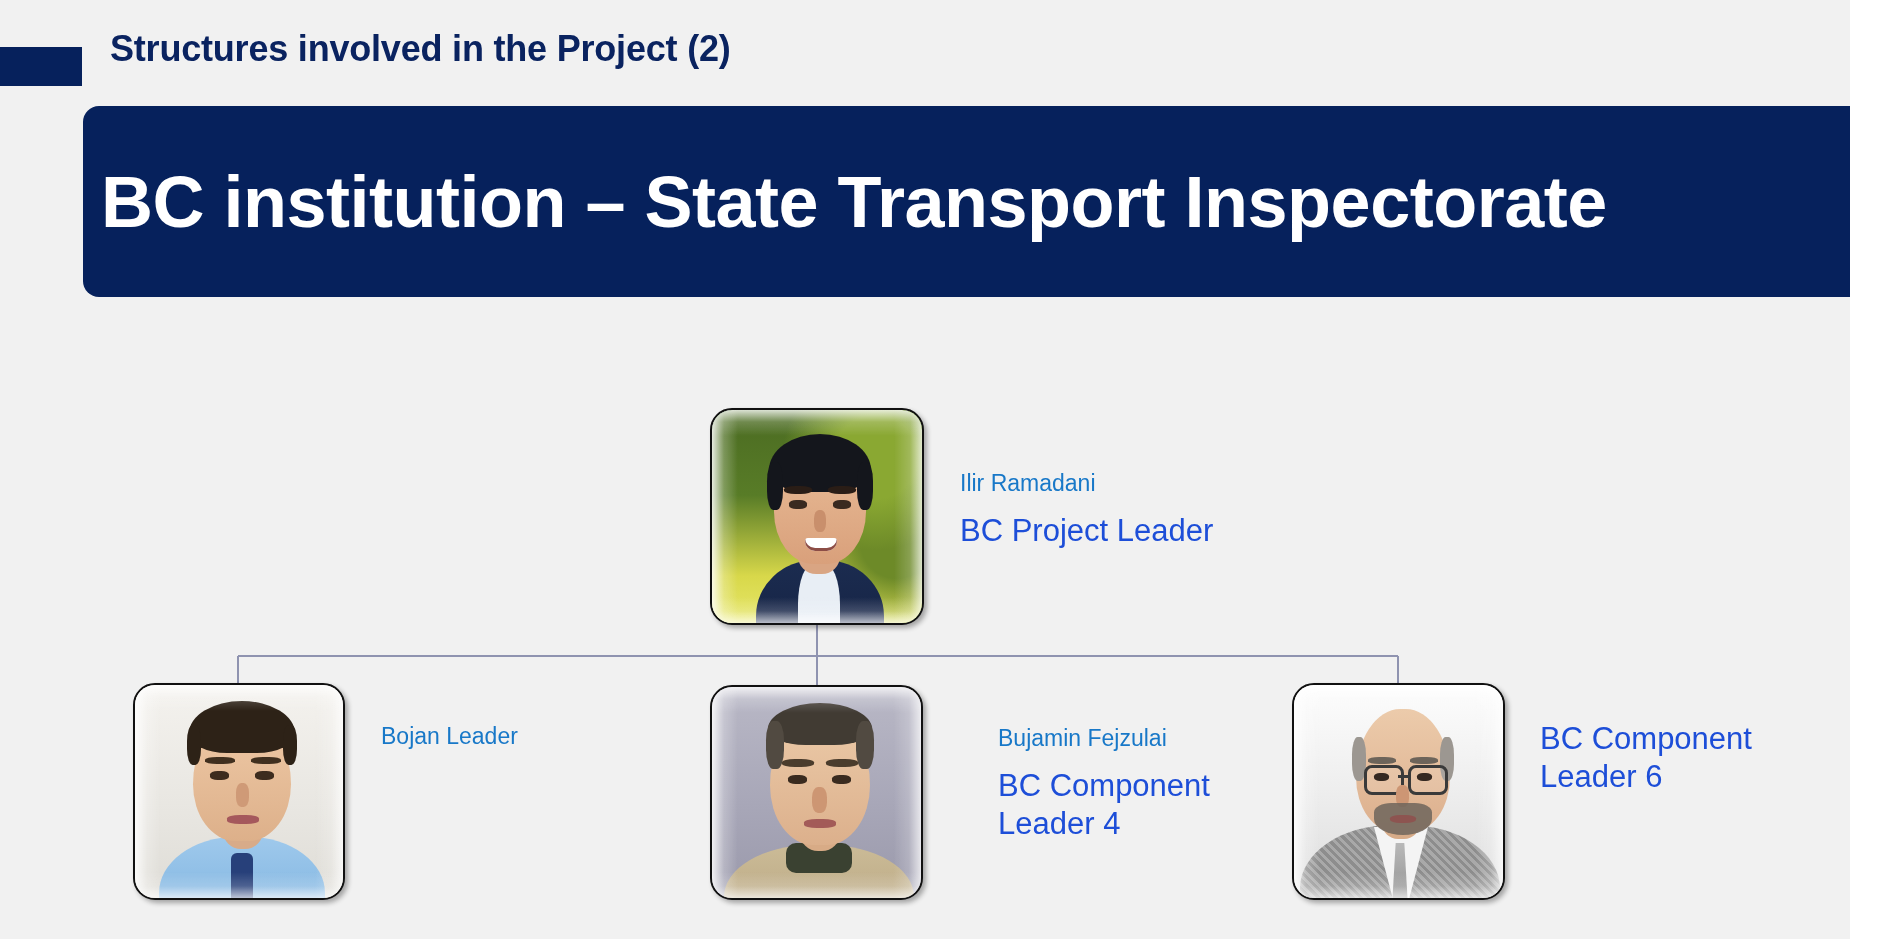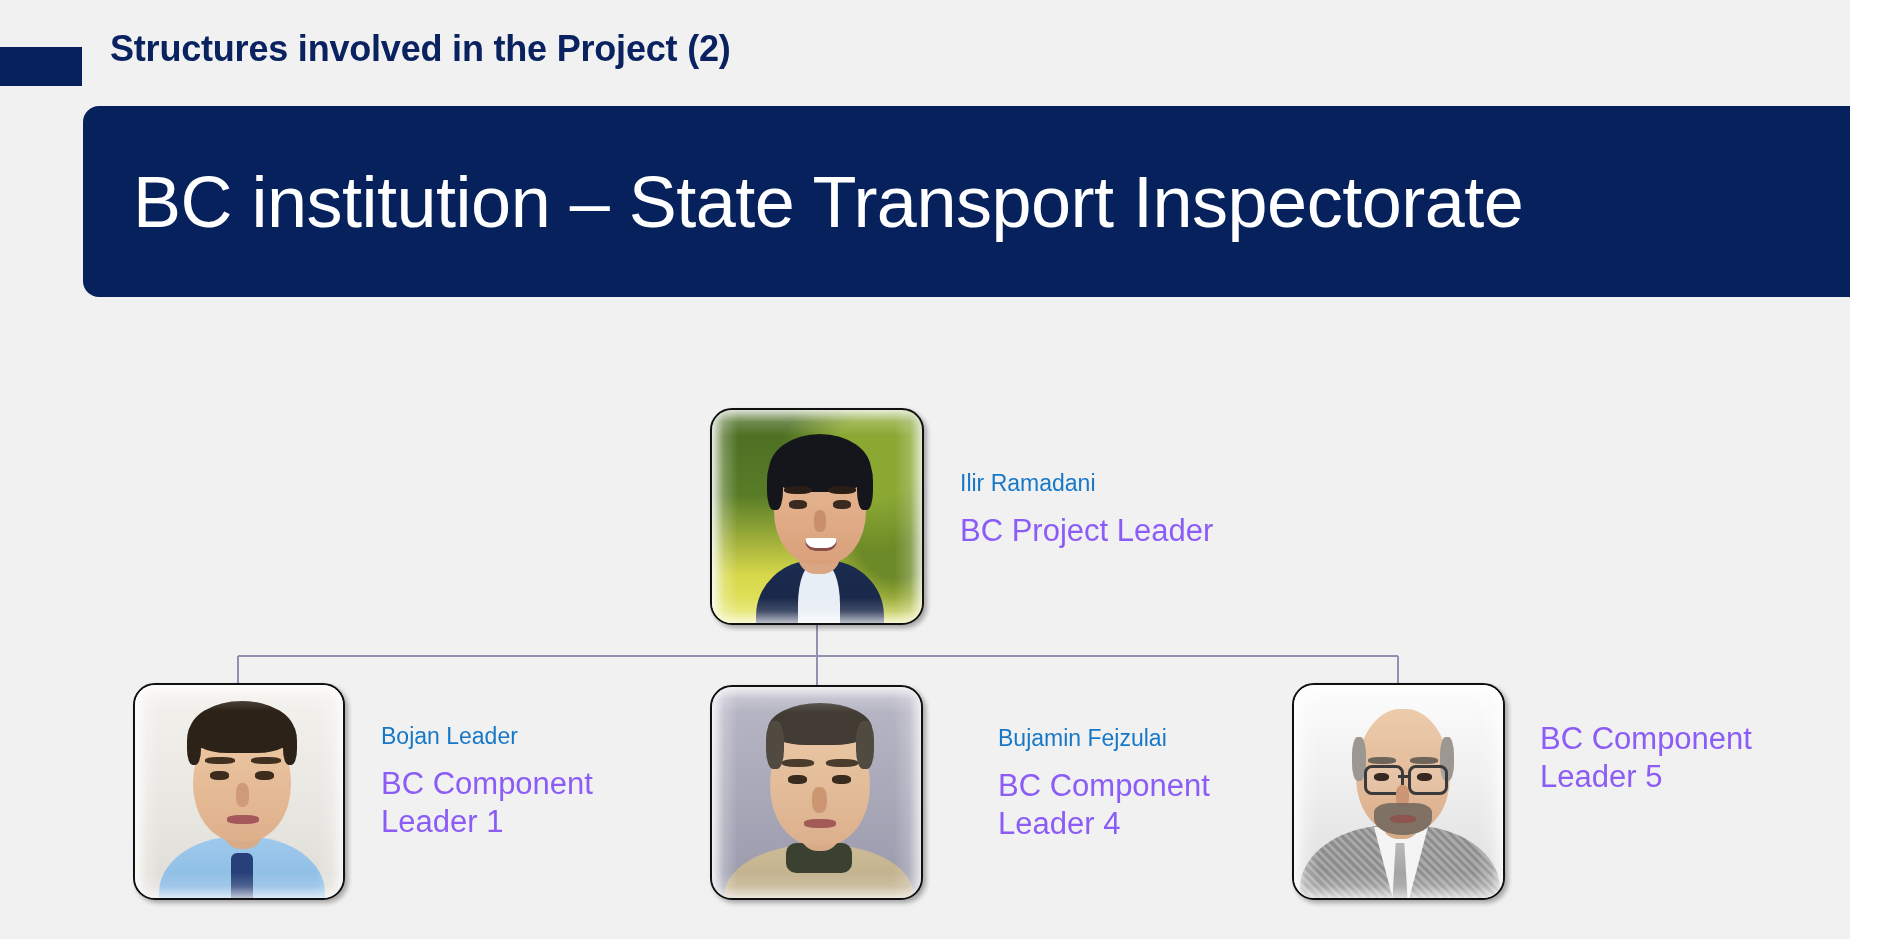--- a/index.html
+++ b/index.html
@@ -52,24 +52,23 @@
     border-radius: 16px;
     box-sizing: border-box;
   }
   #banner-text {
     position: absolute;
     left: 18px;
     top: 50%;
     transform: translateY(-50%);
     font-size: 72px;
     color: #ffffff;
-    font-weight: normal;
+    font-weight: bold;
     white-space: nowrap;
     letter-spacing: -0.5px;
-    margin-left: 32px;
   }
 
   
   #org-chart {
     position: absolute;
     left: 0;
     top: 0;
     width: 1850px;
     height: 939px;
   }
@@ -116,21 +115,21 @@
     position: absolute;
   }
   .person-name {
     font-size: 23px;
     color: #1878C8;
     line-height: 1.18;
     white-space: nowrap;
   }
   .person-role {
     font-size: 31px;
-    color: #8b5cf6;
+    color: #1d4ed8;
     line-height: 1.22;
     margin-top: 15px;
     max-width: 260px;
   }
   .person-role.wide { max-width: 290px; }
 
   
   .face-scene { position: absolute; left:0; top:0; right:0; bottom:0; }
   .bg-outdoor {
     background:
@@ -265,21 +264,20 @@
           <div class="eye" style="left:120px; top:86px; width:19px; height:9px; background:#3d2c1e;"></div>
 
           <div class="nose" style="left:101px; top:98px; width:13px; height:24px; background:#cf9a77;"></div>
 
           <div class="mouth" style="left:92px; top:130px; width:32px; height:9px; background:#a5585c;"></div>
         </div>
         <div class="gloss"></div>
       </div>
       <div class="labels" style="left:248px; top:40px; width:300px;">
         <div class="person-name">Bojan Leader</div>
-        <div class="person-role">BC Component Leader 1</div>
       </div>
     </div>
 
     <div class="node" style="left:710px; top:685px; width:560px; height:220px;">
       <div class="photo" style="left:0px; top:0px; width:213px; height:215px;">
         <div class="inner">
           <div class="face-scene bg-studio-lilac"></div>
 
           <div class="torso" style="left:12px; top:158px; width:190px; height:74px; background:linear-gradient(to bottom,#cbbb97,#b9a782);"></div>
 
@@ -339,19 +337,19 @@
           <div class="eye" style="left:123px; top:88px; width:15px; height:8px; background:#352922;"></div>
 
           <div class="nose" style="left:102px; top:100px; width:13px; height:22px; background:#cd9674;"></div>
 
           <div style="position:absolute; left:80px; top:118px; width:58px; height:32px; background:#6e655c; border-radius:30% 30% 50% 50%; opacity:0.85;"></div>
           <div class="mouth" style="left:96px; top:130px; width:26px; height:8px; background:#8d5450;"></div>
         </div>
         <div class="gloss"></div>
       </div>
       <div class="labels" style="left:248px; top:22px; width:300px;">
-        <div class="person-role wide">BC Component Leader 5</div>
+        <div class="person-role wide">BC Component Leader 6</div>
       </div>
     </div>
 
   </div>
 </div>
 <div id="right-white-strip"></div>
 
 </body></html>

